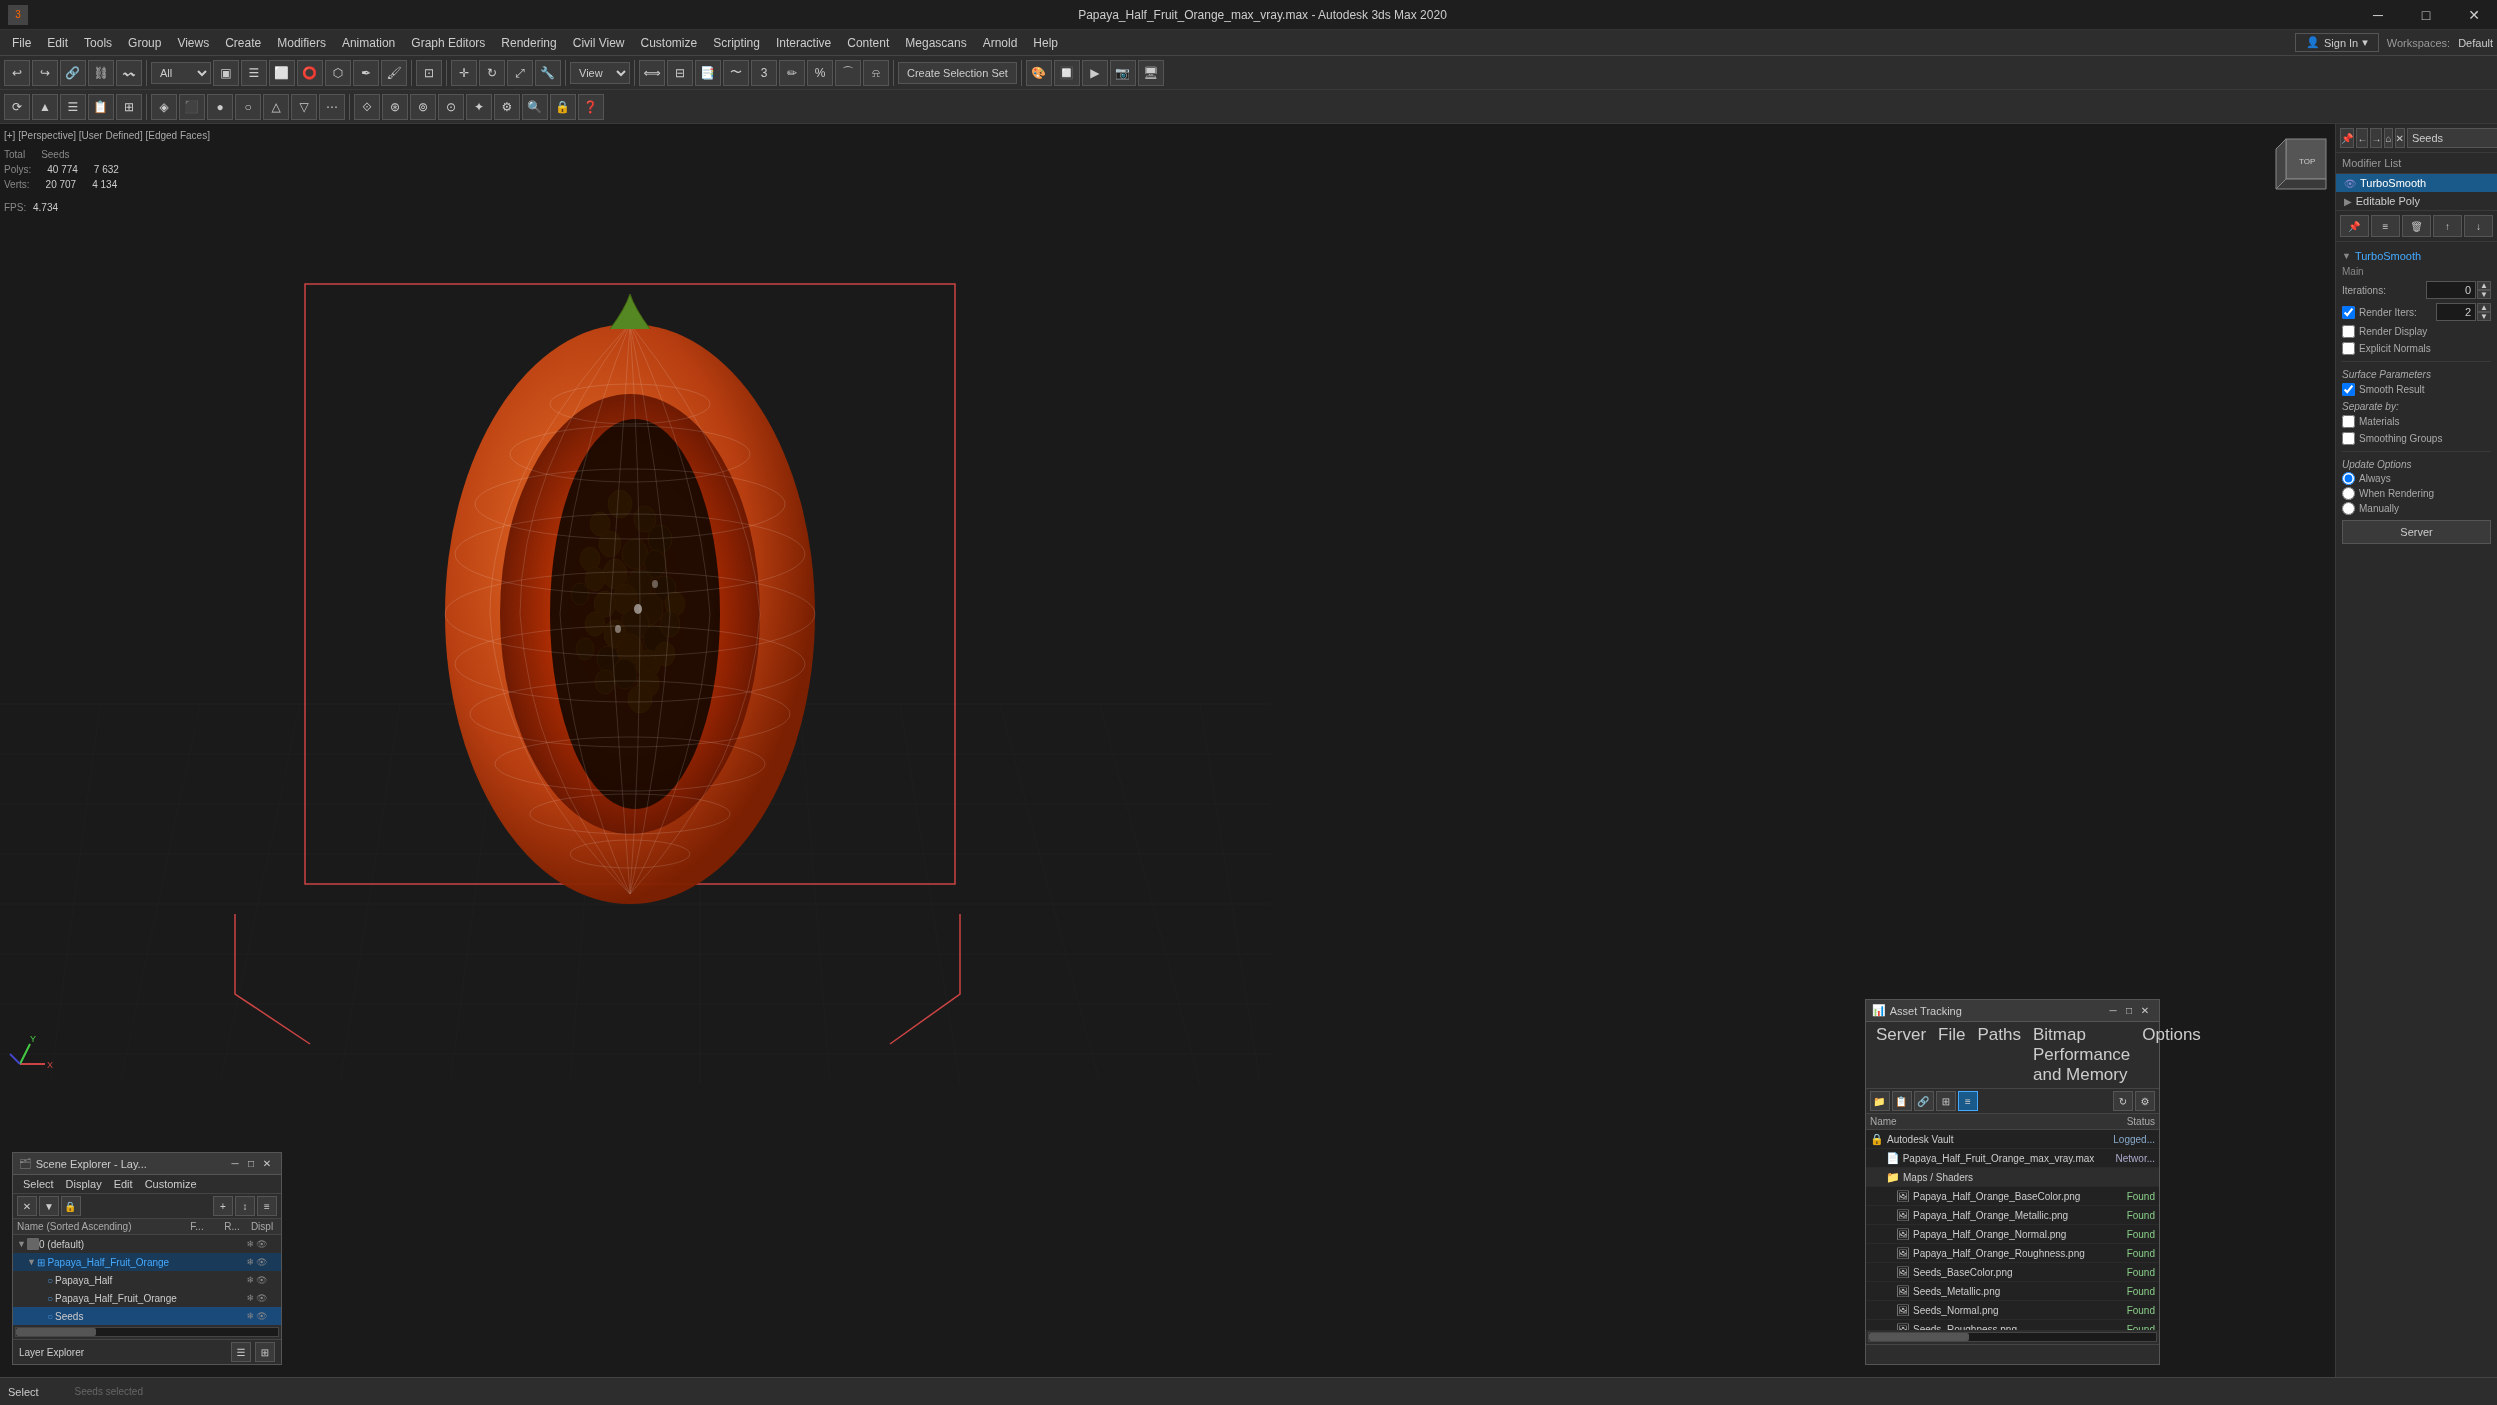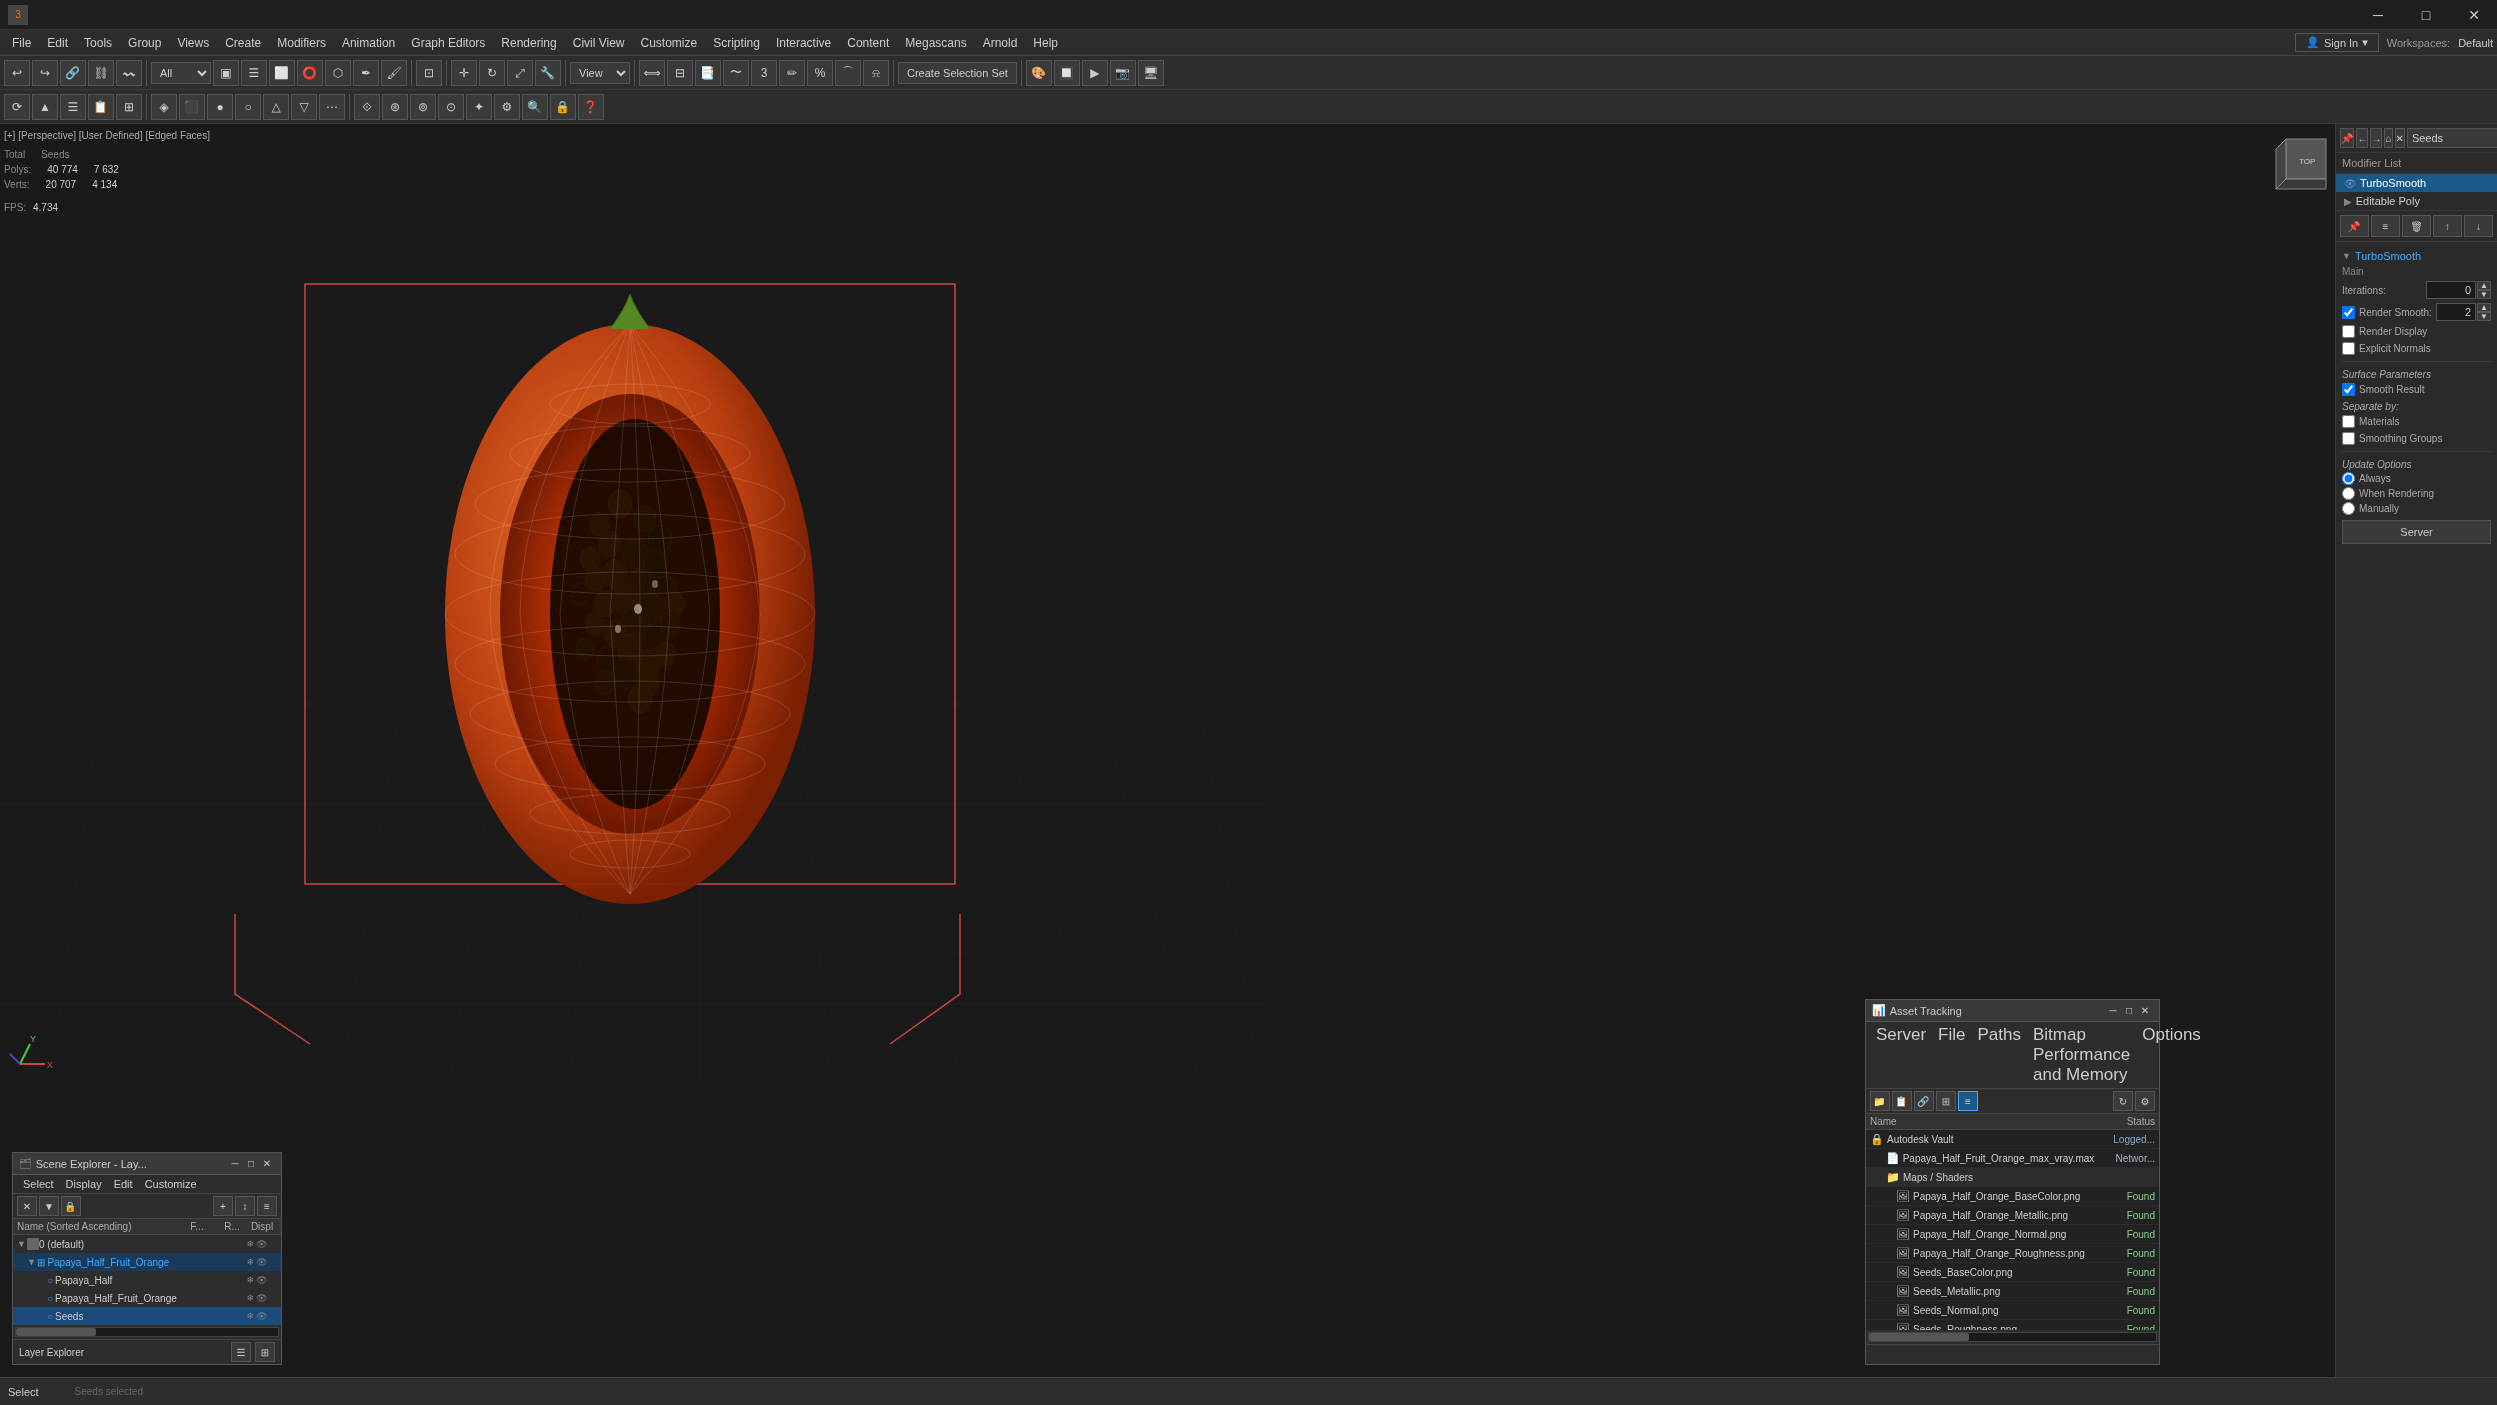--- a/index.html
+++ b/index.html
@@ -456,20 +456,21 @@
       top: 0; left: 0;
       width: 100%;
       height: 100%;
     }
   </style>
 </head>
 <body>
 
 <div id="title-bar">
   <div class="app-icon">3</div>
+  <div class="title-text">Papaya_Half_Fruit_Orange_max_vray.max - Autodesk 3ds Max 2020</div>
   <div class="win-controls">
     <div class="win-btn">─</div>
     <div class="win-btn">□</div>
     <div class="win-btn close">✕</div>
   </div>
 </div>
 
 <div id="menu-bar">
   <span class="menu-item">File</span>
   <span class="menu-item">Edit</span>
@@ -1002,21 +1003,21 @@
             <div class="ts-spin-btn">▲</div>
             <div class="ts-spin-btn">▼</div>
           </div>
         </div>
       </div>
 
       
       <div class="ts-row">
         <div class="ts-checkbox-row">
           <input type="checkbox" checked="" style="">
-          <span class="ts-checkbox-label">Render Smooth:</span>
+          <span class="ts-checkbox-label">Render Iters:</span>
         </div>
         <div class="ts-spinner-pair">
           <input class="ts-input" type="text" value="2" style="width: 40px;">
           <div style="display:flex;flex-direction:column;">
             <div class="ts-spin-btn">▲</div>
             <div class="ts-spin-btn">▼</div>
           </div>
         </div>
       </div>
 

